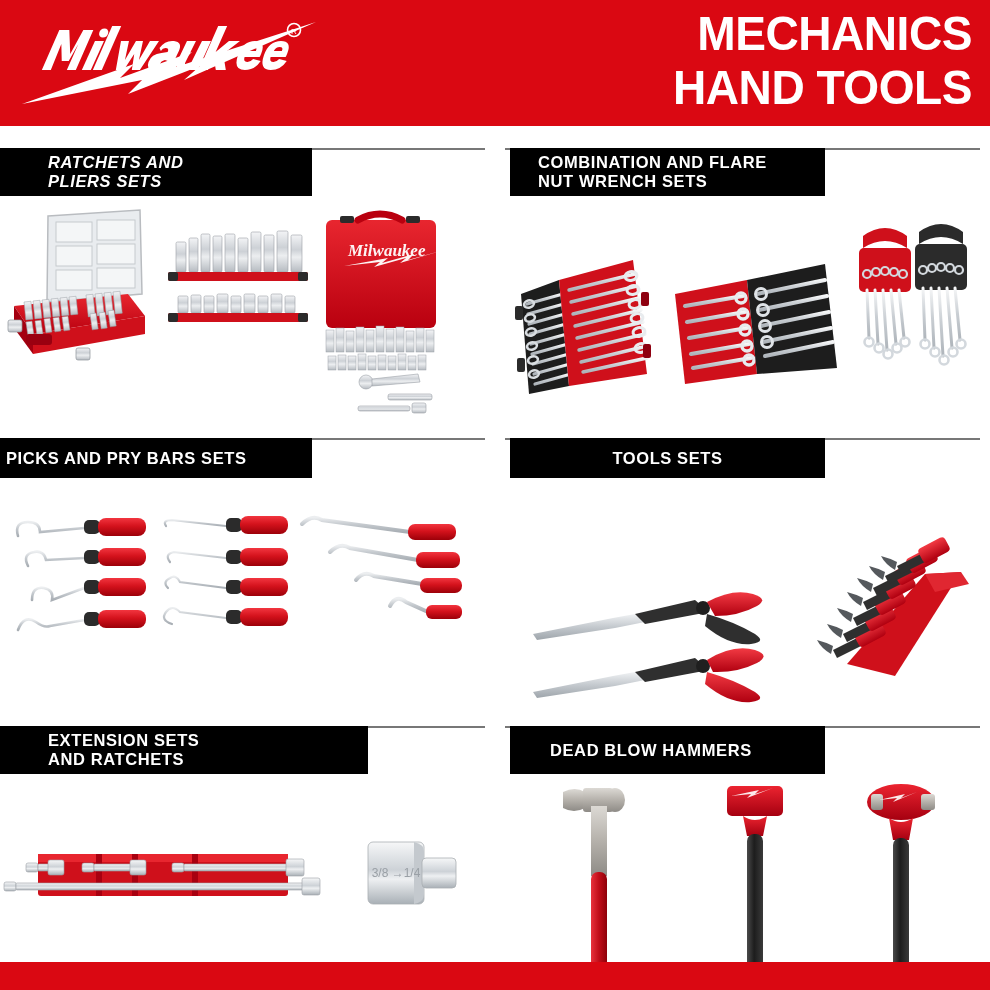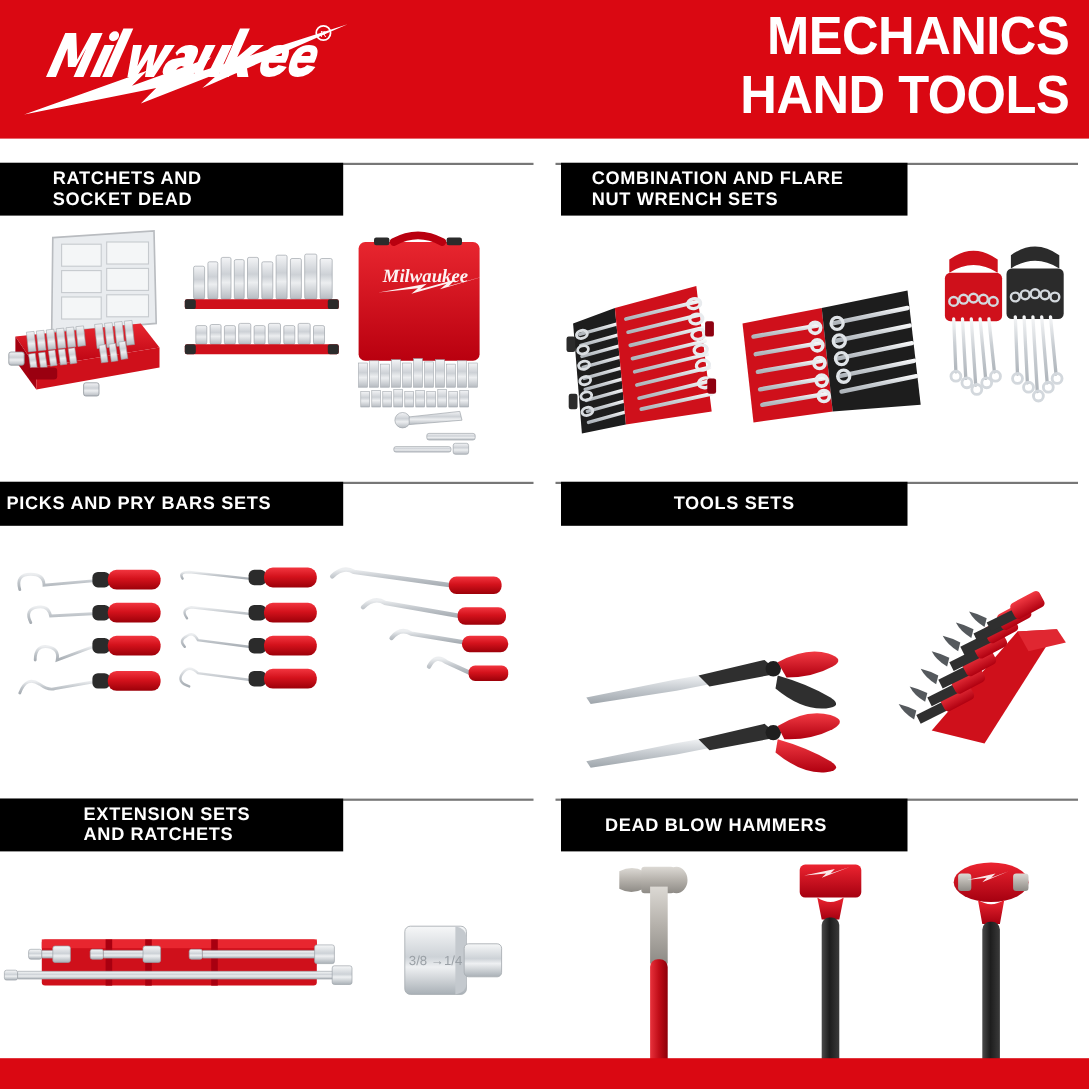--- a/index.html
+++ b/index.html
@@ -69,28 +69,28 @@
     font-weight: 700;
     font-size: 16.5px;
     line-height: 19px;
     letter-spacing: 0.6px;
     width: 100%;
   }
   .banner-text span { display: block; }
 
   
   .cell.c0 .banner { left: 0; width: 312px; padding-left: 48px; }
-  .cell.c0 .banner-text { text-align: left; }
+  .cell.c0 .banner-text { text-align: left; font-style: italic; }
   .cell.c1 .banner { left: 15px; width: 315px; padding-left: 28px; }
   .cell.c1 .banner-text { text-align: left; }
   .cell.c2 .banner { left: 0; width: 312px; height: 40px; padding-left: 6px; }
   .cell.c2 .banner-text { text-align: left; }
   .cell.c3 .banner { left: 15px; width: 315px; height: 40px; padding-left: 0; }
   .cell.c3 .banner-text { text-align: center; }
-  .cell.c4 .banner { left: 0; width: 312px; padding-left: 76px; }
+  .cell.c4 .banner { left: 0; width: 368px; padding-left: 48px; }
   .cell.c4 .banner-text { text-align: left; }
   .cell.c5 .banner { left: 15px; width: 315px; padding-left: 40px; }
   .cell.c5 .banner-text { text-align: left; }
 
   .art {
     position: absolute; left: 0; top: 58px; width: 495px; height: 230px;
   }
   .art svg { display: block; width: 100%; height: 100%; }
 
   .sr { position: absolute; width: 1px; height: 1px; overflow: hidden; clip: rect(0 0 0 0); }
@@ -144,21 +144,21 @@
     </div>
   </div>
 
   <div class="grid">
 
     <div class="cell c0">
       <div class="rule"></div>
       <div class="banner">
         <div class="banner-text">
           <span>RATCHETS AND</span>
-          <span>SOCKET DEAD</span>
+          <span>PLIERS SETS</span>
         </div>
       </div>
       <div class="art">
         <svg viewBox="0 0 495 230" xmlns="http://www.w3.org/2000/svg">
           <defs>
             <linearGradient id="chrome1" x1="0" y1="0" x2="0" y2="1">
               <stop offset="0" stop-color="#f3f4f6"></stop>
                 <stop offset="0.4" stop-color="#cdd1d6"></stop>
               <stop offset="0.6" stop-color="#eceef0"></stop>
                 <stop offset="1" stop-color="#b6bbc1"></stop>

